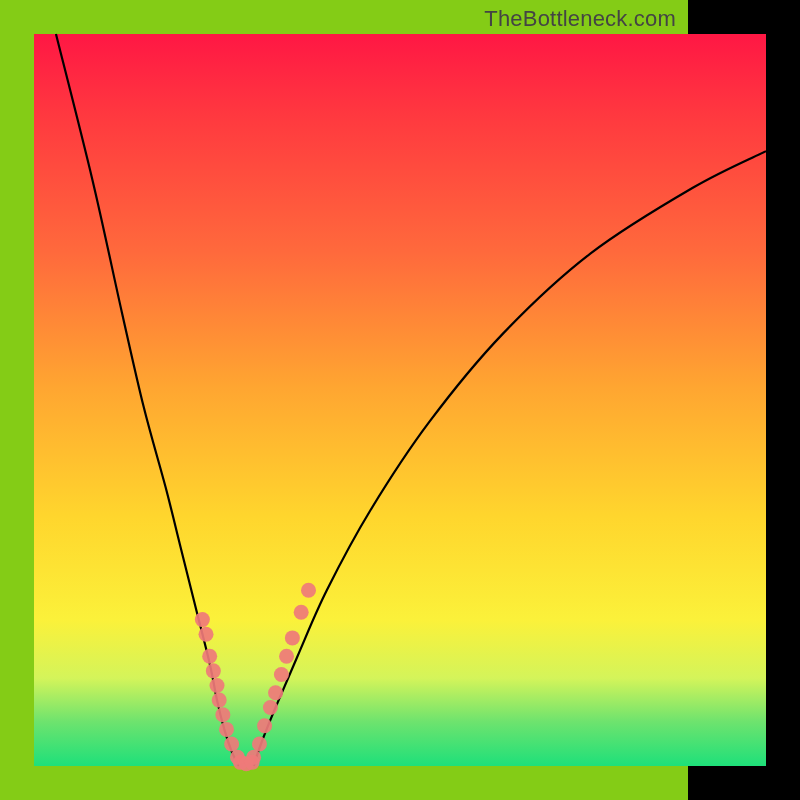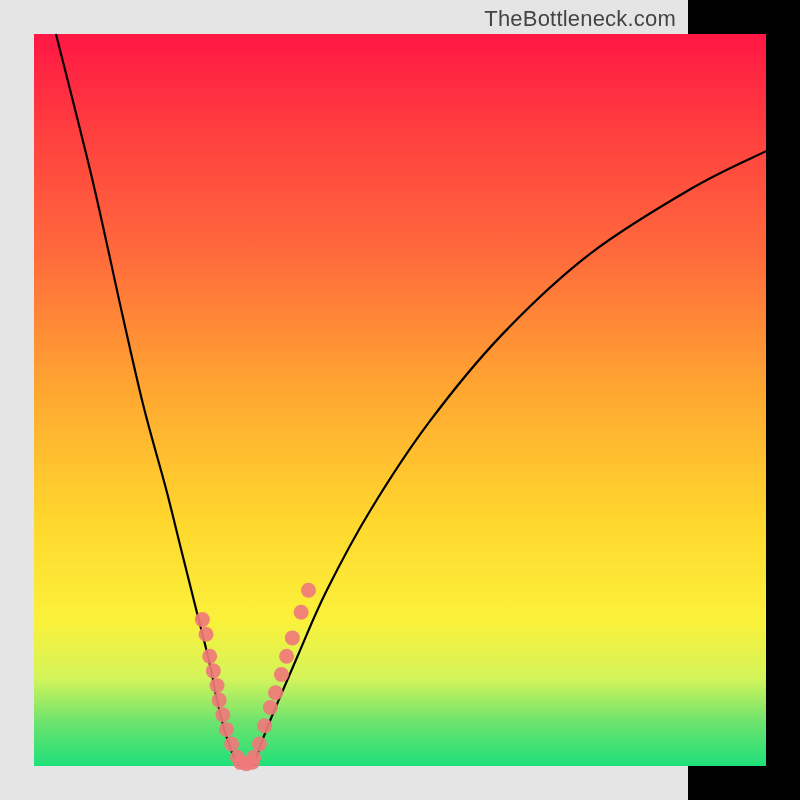--- a/index.html
+++ b/index.html
@@ -10,21 +10,21 @@
     overflow: hidden;
     background: #000;
     font-family: Arial, Helvetica, sans-serif;
   }
   .frame {
     position: absolute;
     left: 0;
     top: 0;
     width: 688px;
     height: 800px;
-    background: #e5e5e5;
+    background: #84cc16;
   }
   .plot-area {
     position: absolute;
     left: 34px;
     top: 34px;
     width: 732px;
     height: 732px;
     
     background: linear-gradient(
       to bottom,

